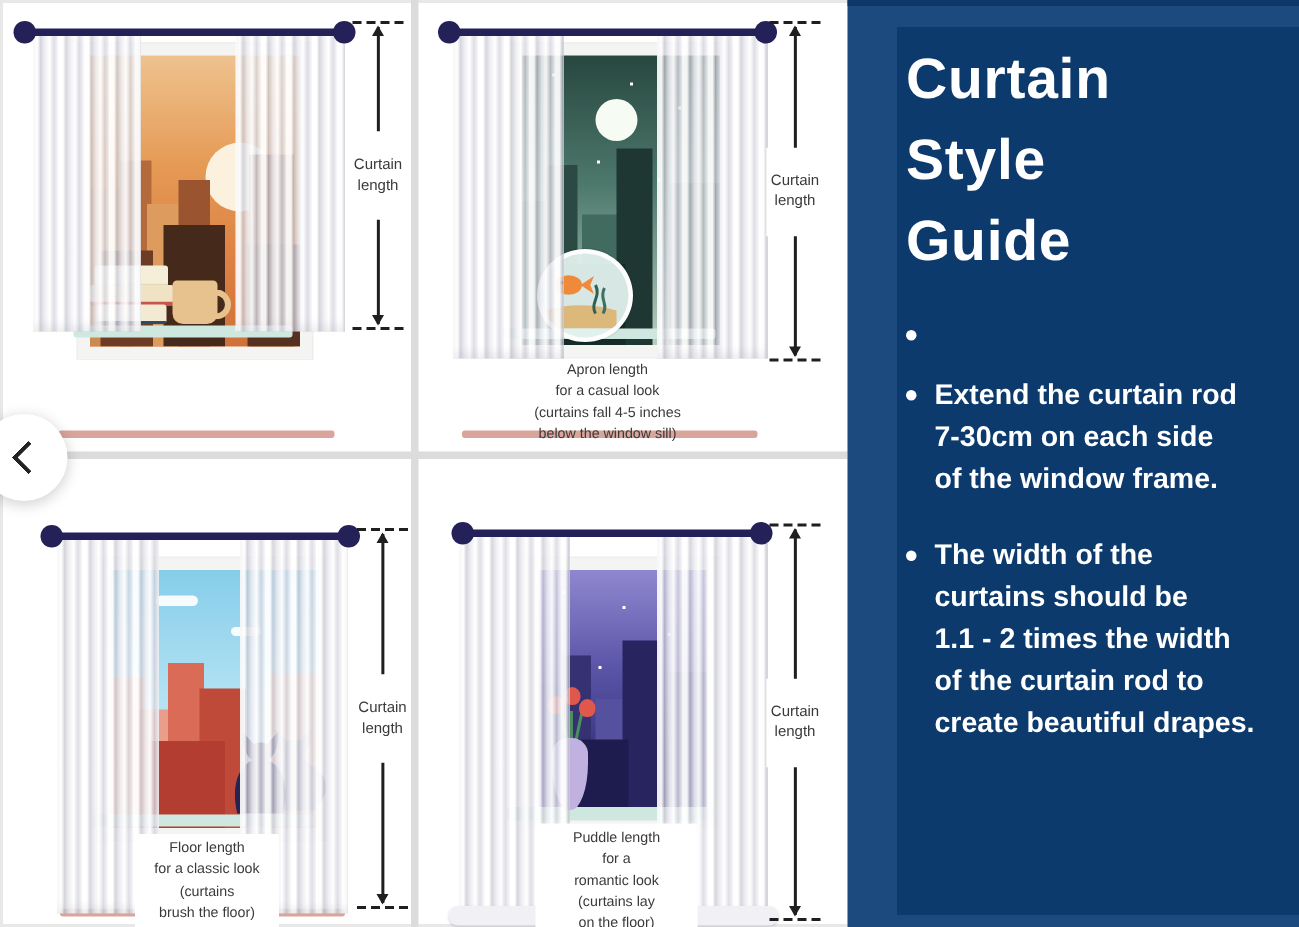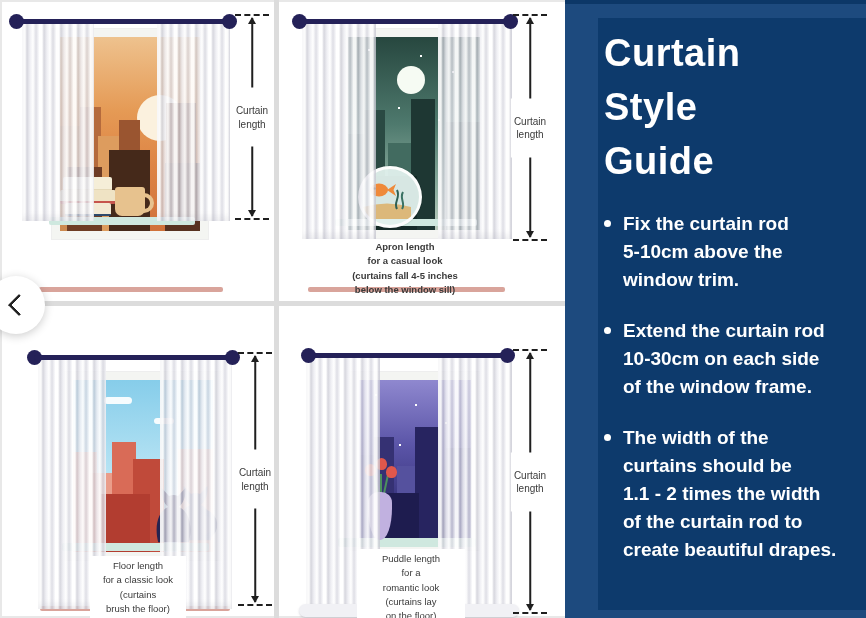--- a/index.html
+++ b/index.html
@@ -229,21 +229,21 @@
     </div>
     <div class="measure" style="left:234px;top:12px;height:227px;">
       <div class="m-dash top"></div>
         <div class="m-line"></div>
       <div class="m-arr up"></div>
       <div class="m-arr down"></div>
       <div class="m-label">Curtain
 length</div>
       <div class="m-dash bot"></div>
     </div>
-    <div class="caption" style="left:36px;top:238px;width:180px;font-weight:bold;">Apron length
+    <div class="caption" style="left:36px;top:238px;width:180px;">Apron length
 for a casual look
 (curtains fall 4-5 inches
 below the window sill)</div>
     <div class="floorline" style="left:29px;top:285px;width:197px;height:5px;"></div>
   </div>
 
   <div class="cell" id="cell-bl">
     <div class="window" style="left:63px;top:66px;width:140px;height:172px;">
       <div class="scene day">
         <div class="cloud c1"></div>
@@ -346,28 +346,25 @@
 
   <div class="side">
     <div class="topstrip"></div>
     <div class="side-inner">
       <div class="side-title">Curtain
 Style
 Guide</div>
       <ul class="side-bullets">
         <li>
           <span class="dot"></span>
-          <span class="btext">Fix the curtain rod
-5-10cm above the
-window trim.</span>
         </li>
         <li>
           <span class="dot"></span>
           <span class="btext">Extend the curtain rod
-10-30cm on each side
+7-30cm on each side
 of the window frame.</span>
         </li>
         <li>
           <span class="dot"></span>
           <span class="btext">The width of the
 curtains should be
 1.1 - 2 times the width
 of the curtain rod to
 create beautiful drapes.</span>
         </li>

